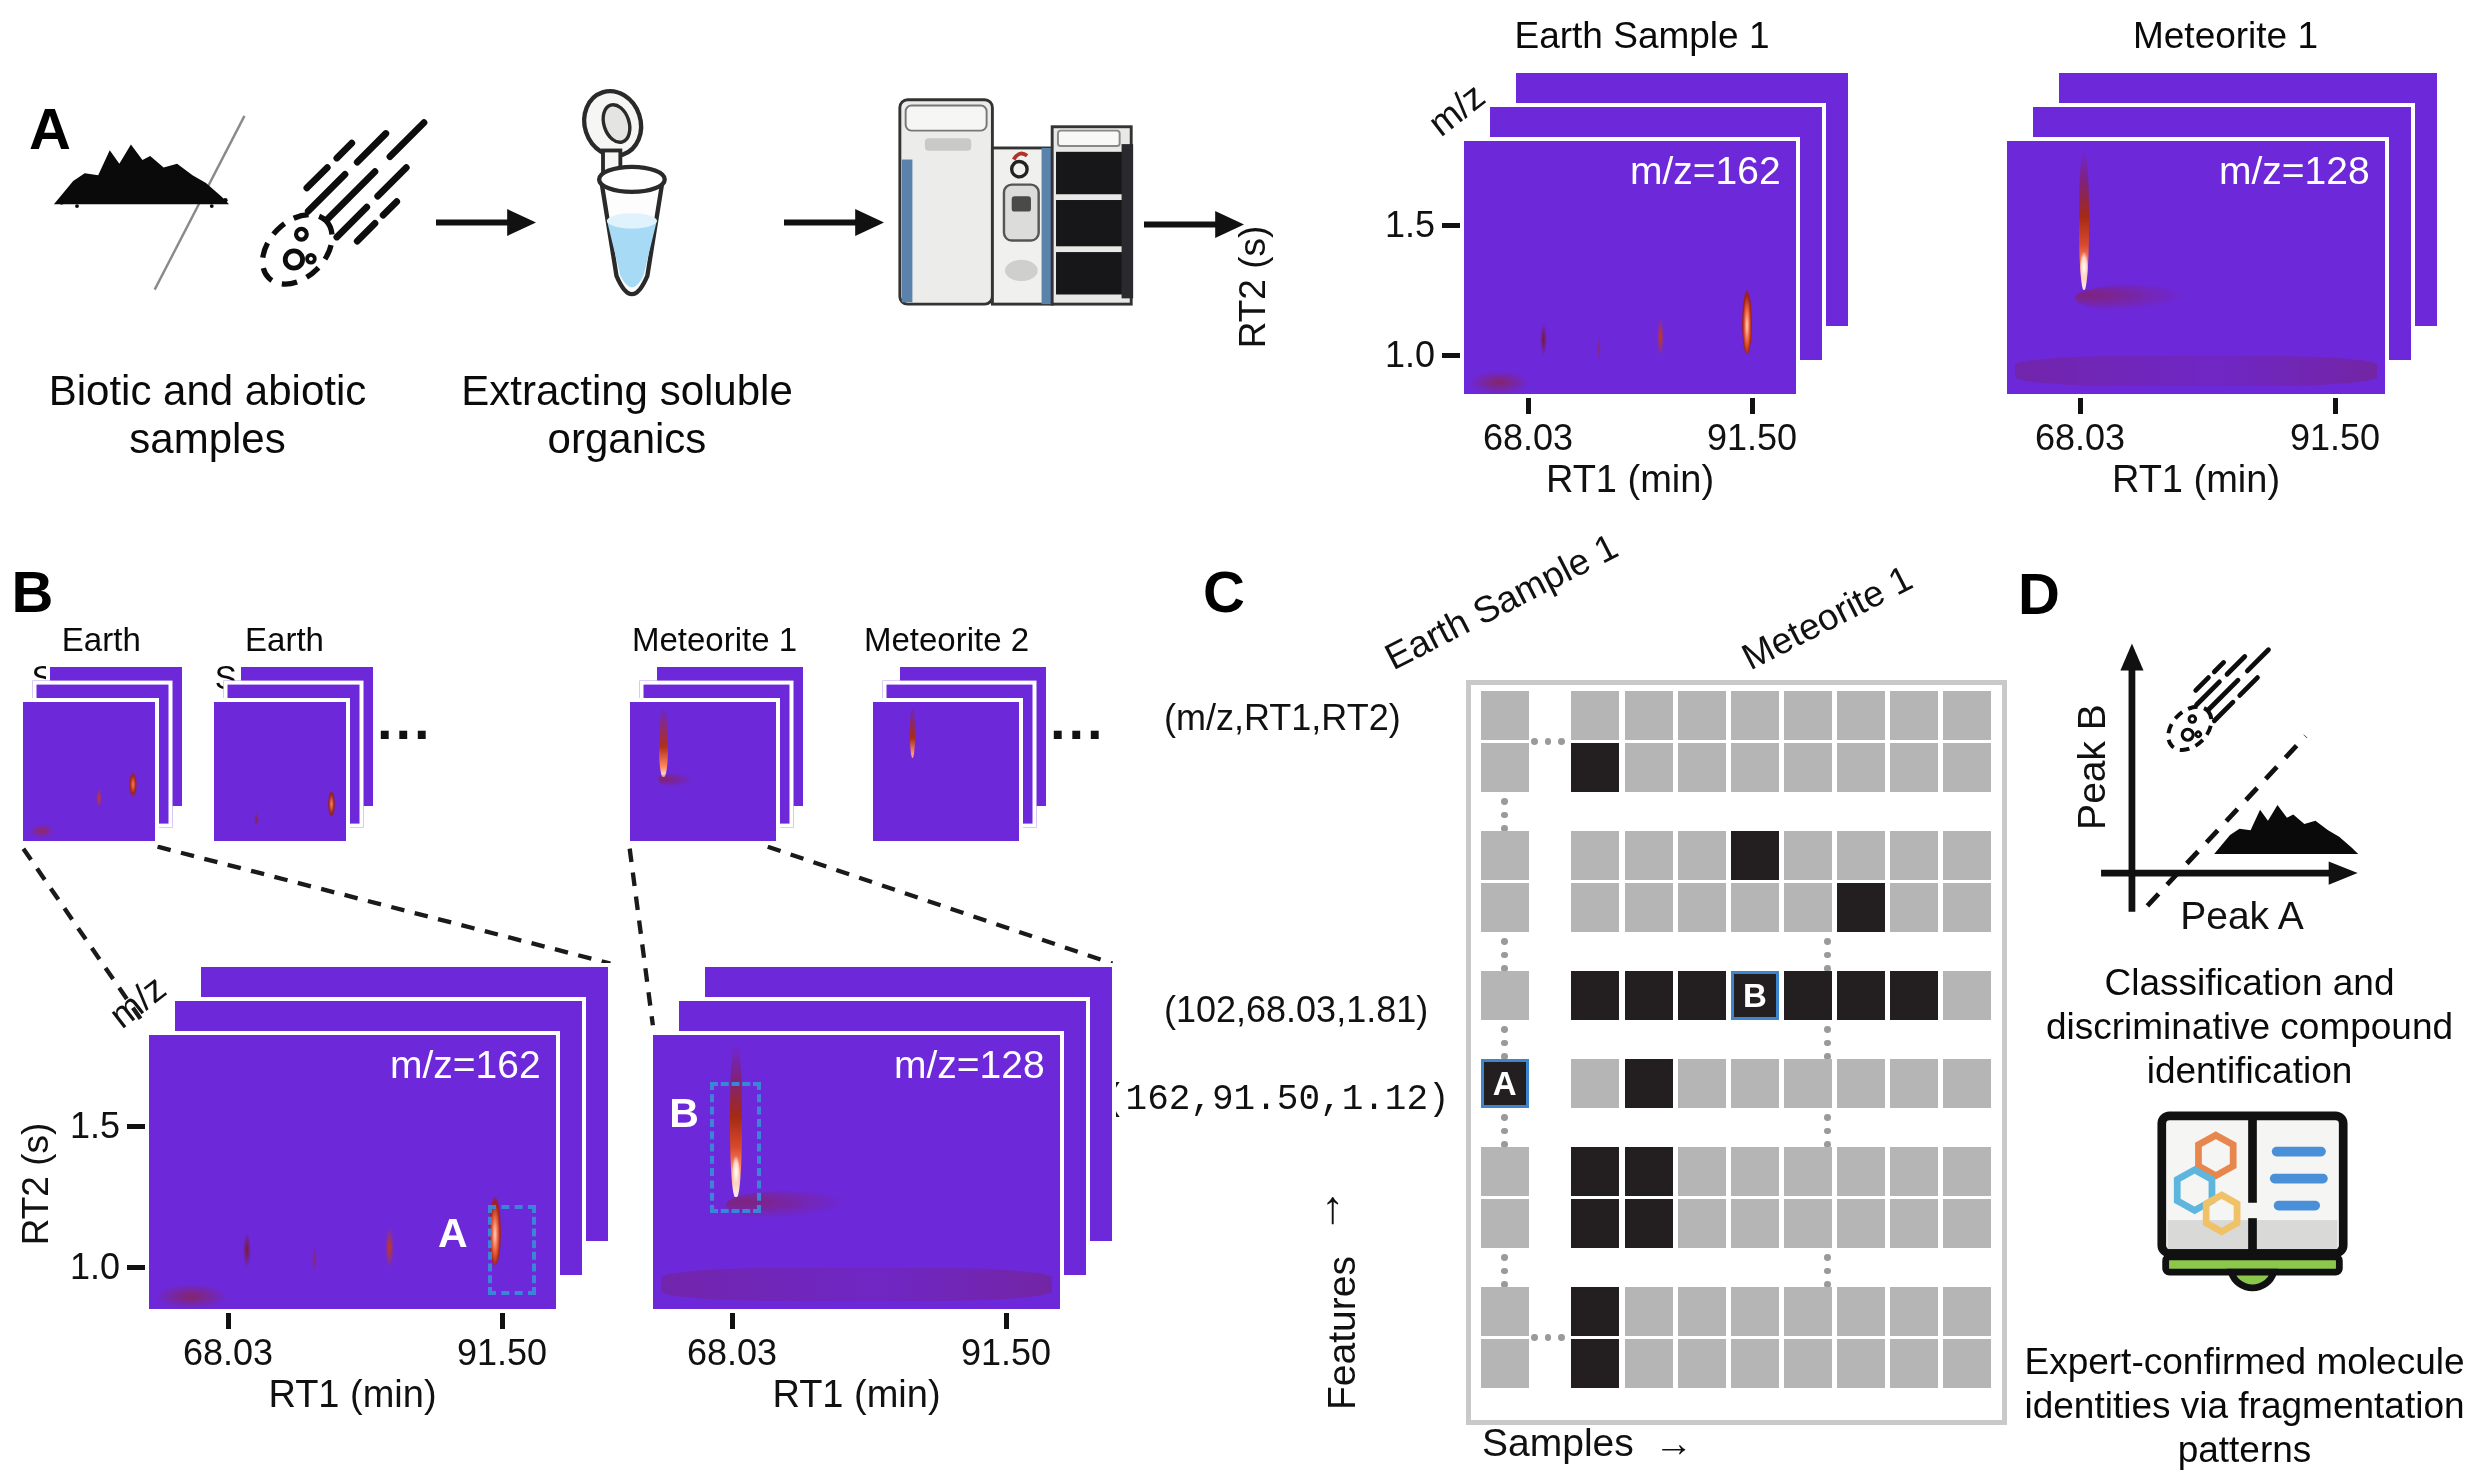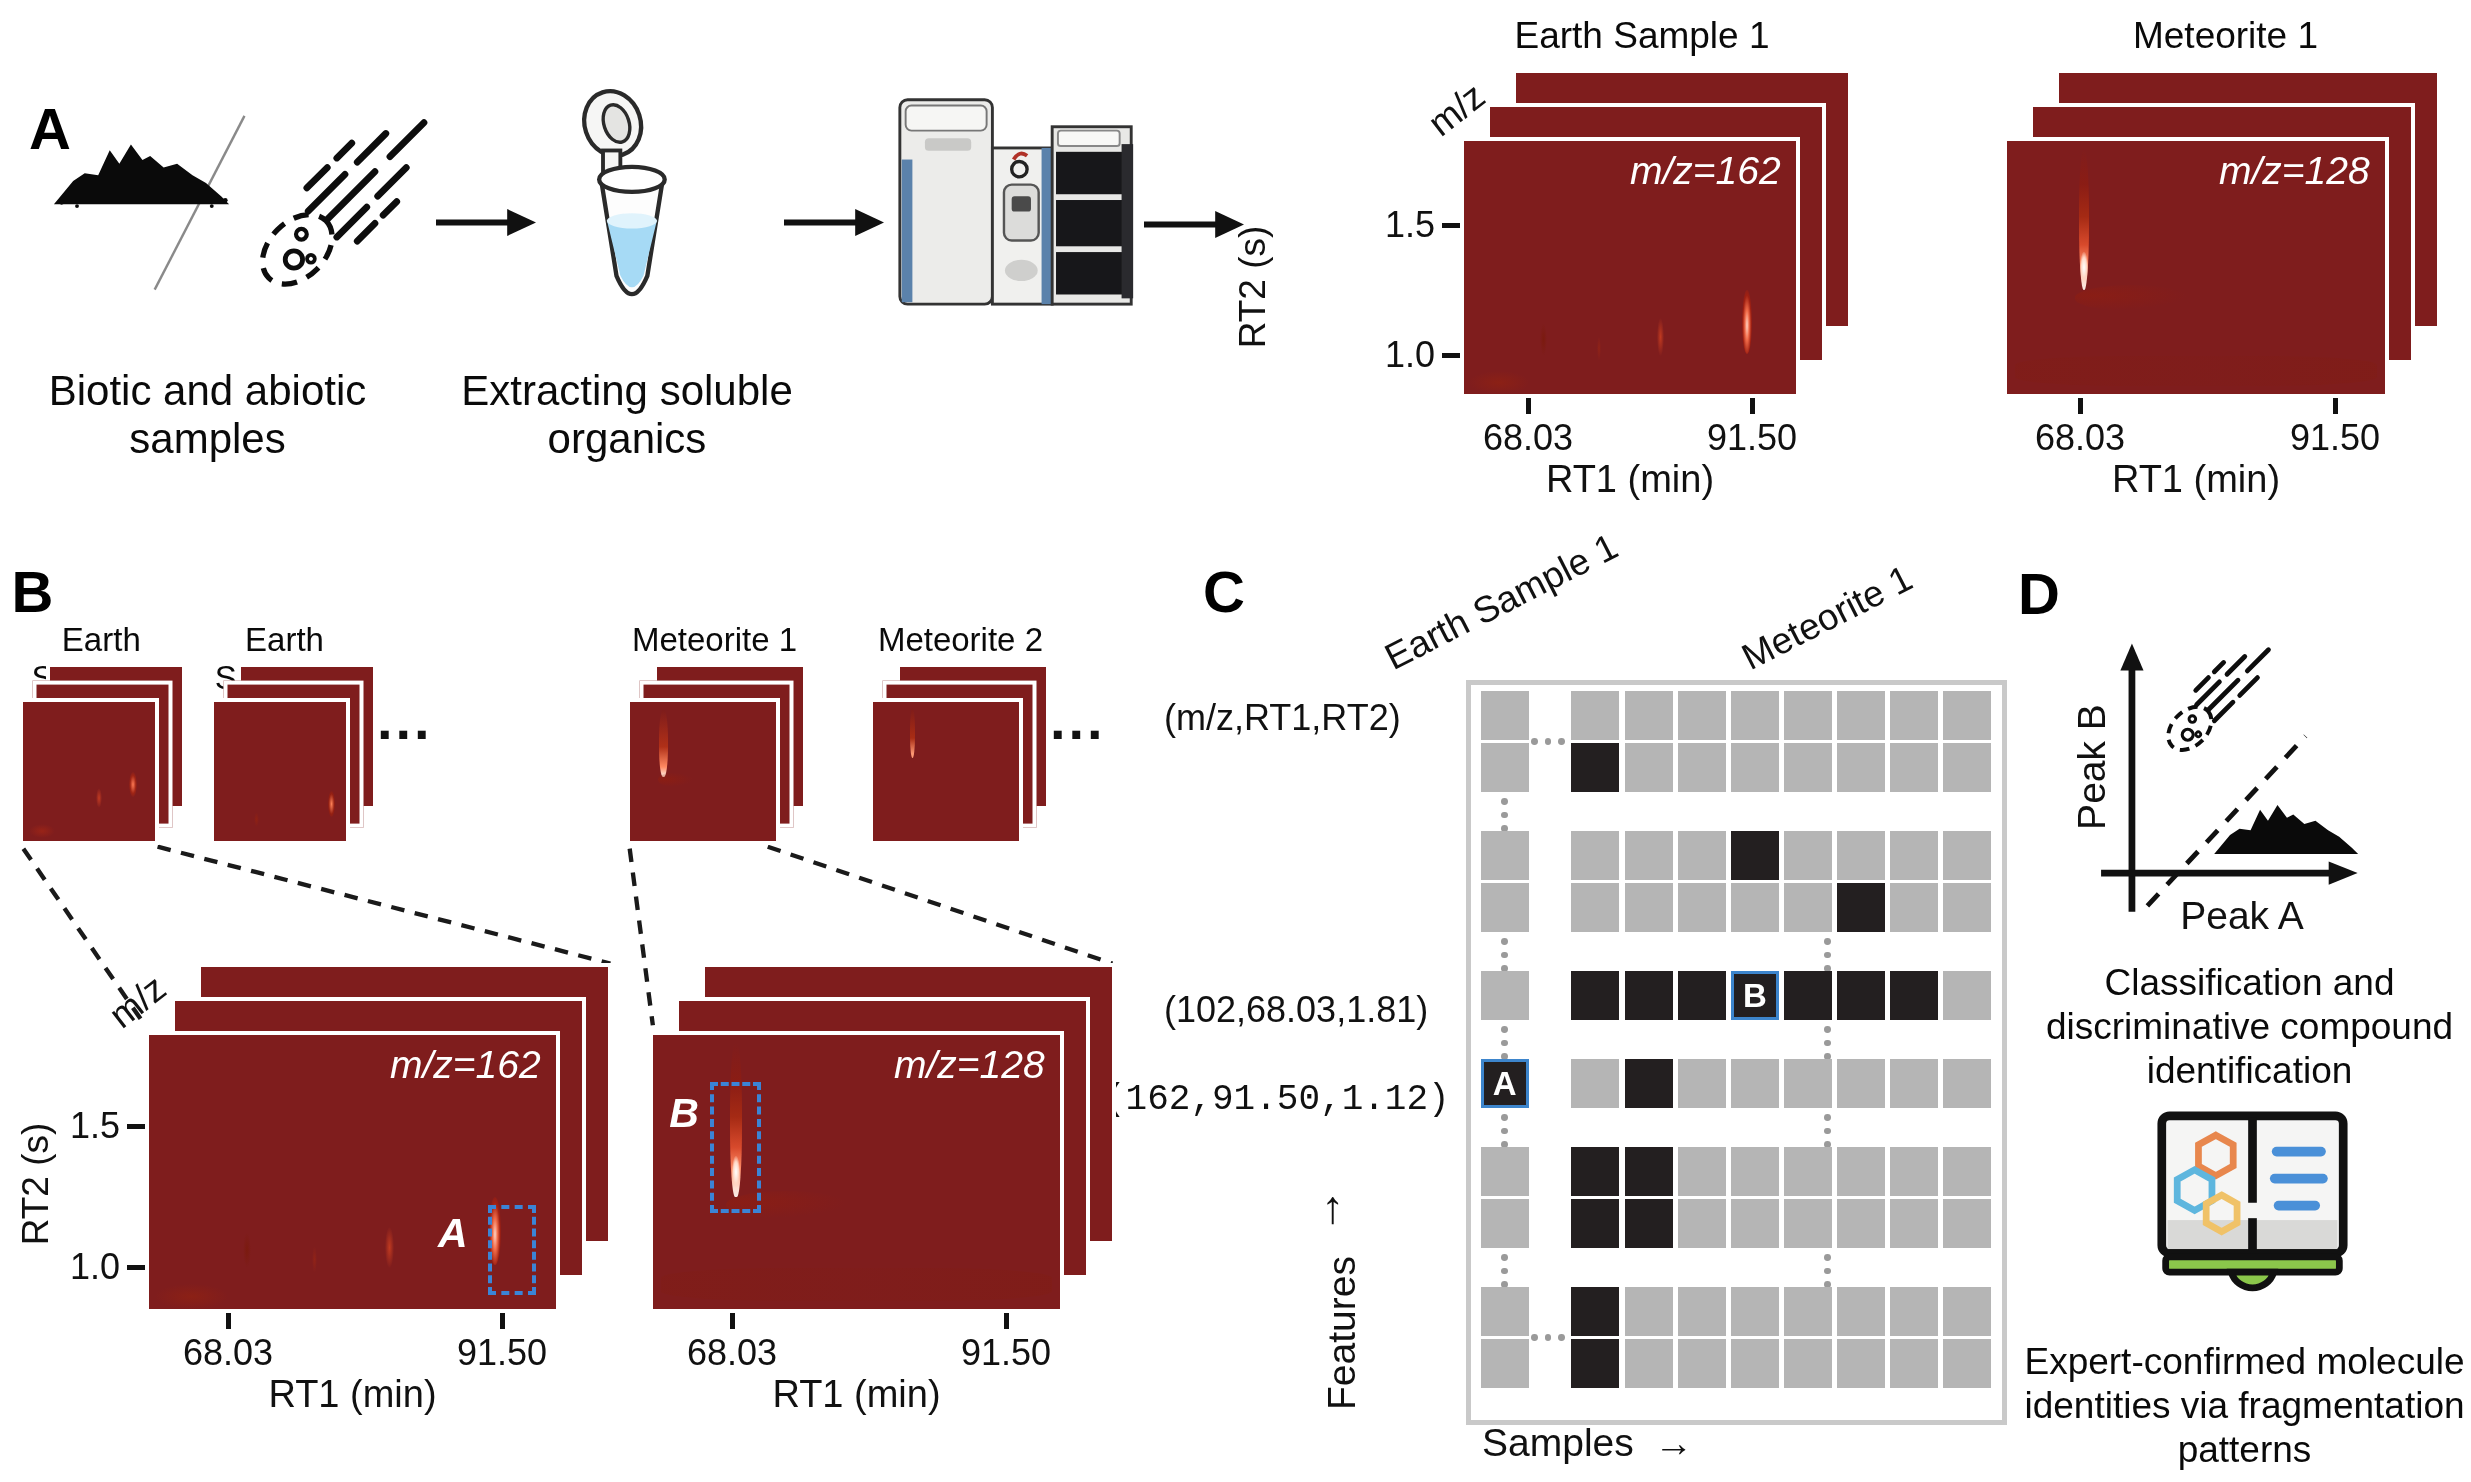--- a/index.html
+++ b/index.html
@@ -4,22 +4,22 @@
 <style>
   html,body{margin:0;padding:0;background:#fff;}
   #canvas{position:relative;width:2472px;height:1482px;background:#ffffff;overflow:hidden;
           font-family:"Liberation Sans","DejaVu Sans",sans-serif;color:#111;}
   .abs{position:absolute;}
   .panel-label{position:absolute;font-size:58px;font-weight:bold;color:#000;}
   .caption{position:absolute;font-size:42px;line-height:48px;text-align:center;color:#0a0a0a;}
 
   
   .stack{position:absolute;}
-  .layer{position:absolute;left:0;top:0;width:100%;height:100%;background:#7f1d1d;
-         border:4.8px solid #fff;box-sizing:border-box;font-style:italic;}
+  .layer{position:absolute;left:0;top:0;width:100%;height:100%;background:#6d28d9;
+         border:4.8px solid #fff;box-sizing:border-box;}
   .l3{transform:translate(52px,-68px);z-index:1;}
   .l2{transform:translate(26px,-34px);z-index:2;}
   .front{z-index:3;overflow:hidden;}
   .thumb .l3{transform:translate(27px,-35px);}
   .thumb .l2{transform:translate(13.5px,-17.4px);}
   .mz-tag{position:absolute;top:7.7px;right:15.4px;color:#fff;font-size:39px;z-index:4;}
   .chrom-title{position:absolute;font-size:37px;text-align:center;color:#0a0a0a;}
   .thumb-title{position:absolute;font-size:33px;text-align:center;color:#0a0a0a;}
 
   .pk{position:absolute;border-radius:50%;}
@@ -237,21 +237,21 @@
   <div class="thumb-title" style="left:618px;top:621px;width:193px;">Meteorite 1</div>
   <div class="stack thumb" style="left:626px;top:698px;width:154px;height:147px;">
     <div class="layer l3"></div>
     <div class="layer l2"></div>
     <div class="layer front">
       <i class="pk tm1"></i>
       <i class="pk tm1b"></i>
     </div>
   </div>
 
-  <div class="thumb-title" style="left:850px;top:621px;width:193px;text-align:right;">Meteorite 2</div>
+  <div class="thumb-title" style="left:850px;top:621px;width:193px;">Meteorite 2</div>
   <div class="stack thumb" style="left:869px;top:698px;width:154px;height:147px;">
     <div class="layer l3"></div>
     <div class="layer l2"></div>
     <div class="layer front">
       <i class="pk tm2"></i>
     </div>
   </div>
 
   <div class="ellipsis" style="left:1050px;top:687px;">...</div>
 

